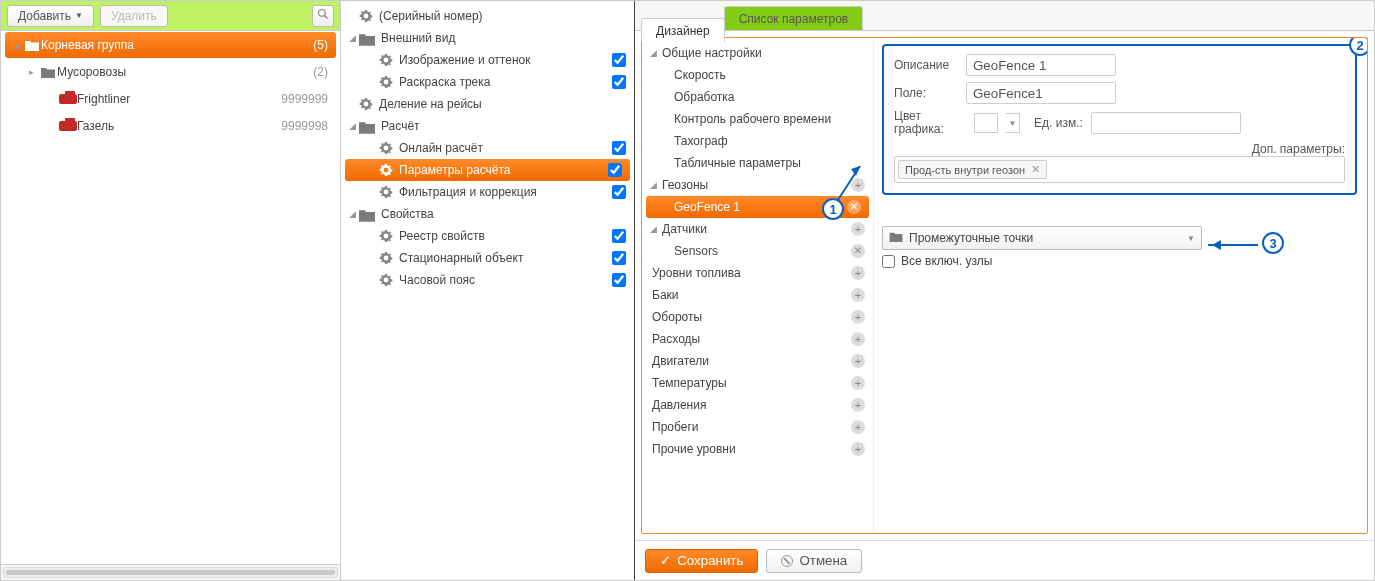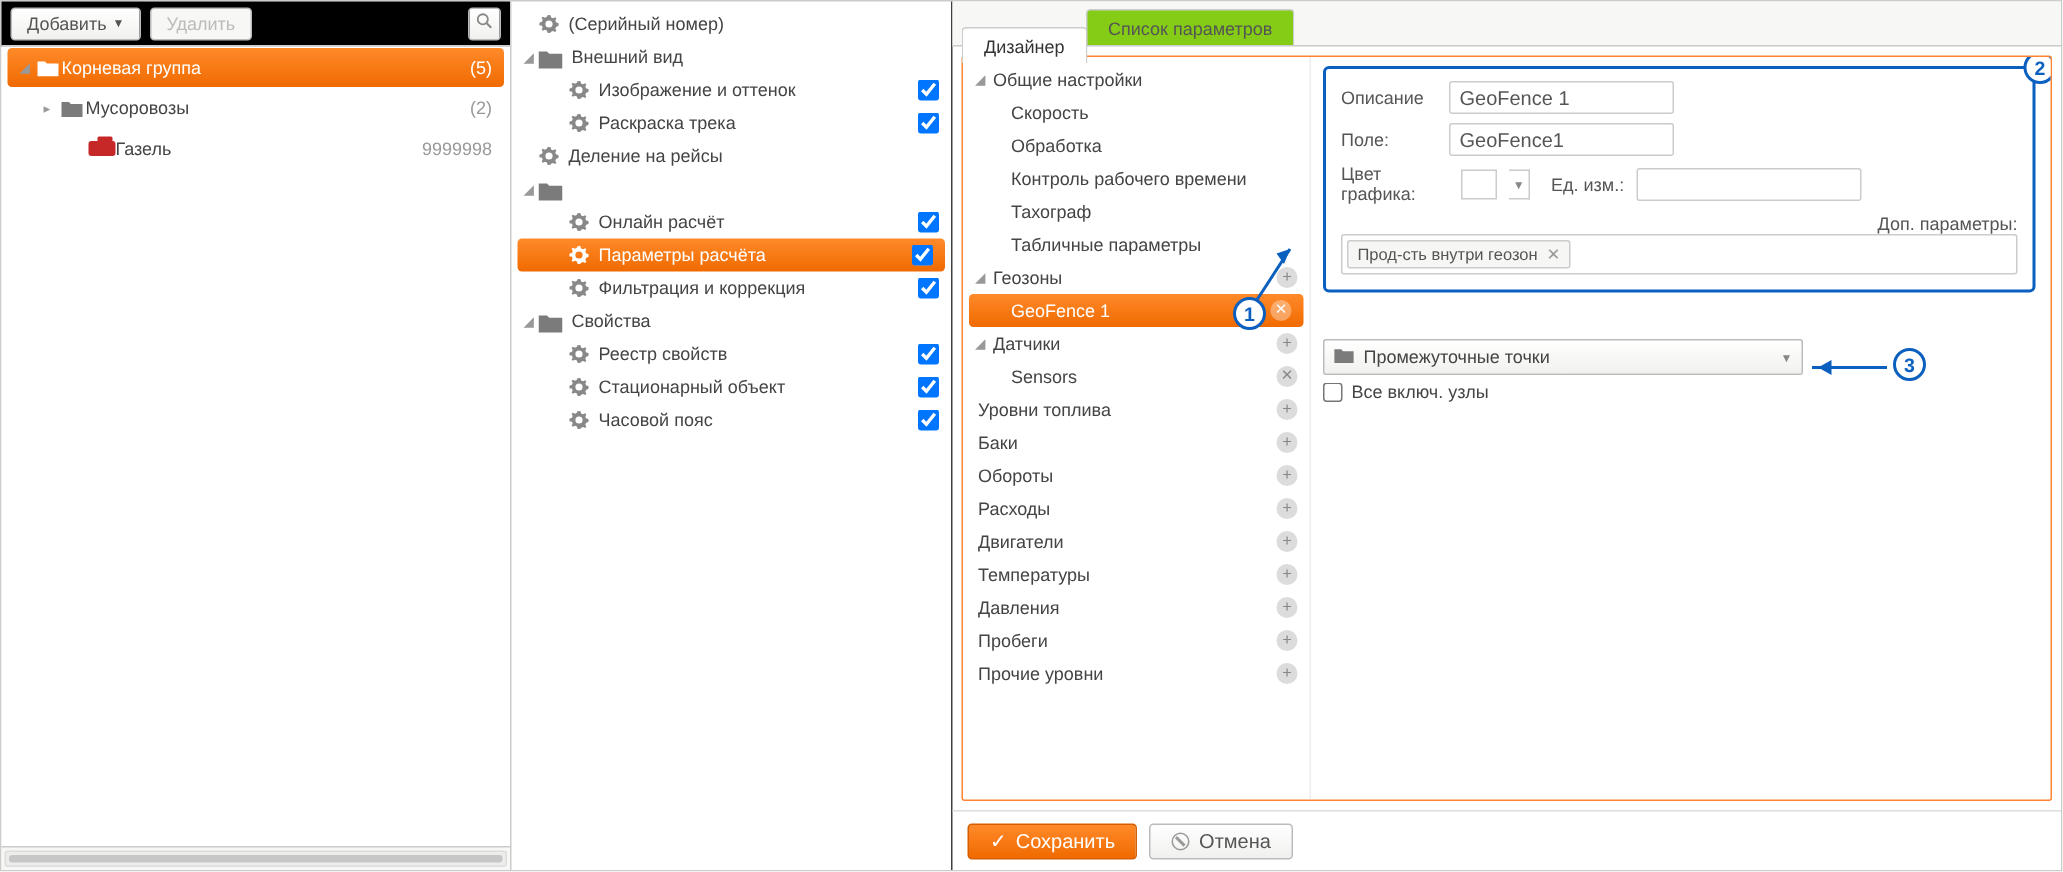--- a/index.html
+++ b/index.html
@@ -3,21 +3,21 @@
 <meta charset="utf-8">
 <style>
   * { box-sizing: border-box; }
   html, body { margin:0; padding:0; font-family: Arial, Helvetica, sans-serif; font-size:12px; color:#444; background:#fff; }
   body { width:1375px; height:581px; overflow:hidden; }
 
   .app { display:flex; width:1375px; height:581px; border:1px solid #ccc; }
 
   
   .col-left { width:340px; border-right:1px solid #ccc; display:flex; flex-direction:column; }
-  .toolbar { height:30px; background:#000000; border-bottom:1px solid #ccc; display:flex; align-items:center; padding:0 6px; gap:6px; }
+  .toolbar { height:30px; background:#bef264; border-bottom:1px solid #ccc; display:flex; align-items:center; padding:0 6px; gap:6px; }
   .btn { height:22px; padding:0 10px; background:linear-gradient(#fff,#f0f0ee); border:1px solid #bbb; border-radius:3px; font-size:12px; color:#555; display:inline-flex; align-items:center; gap:4px; cursor:pointer; }
   .btn .caret { font-size:8px; }
   .btn.disabled { color:#bbb; background:#f7f7f5; }
   .spacer { flex:1; }
   .icon-btn { width:22px; height:22px; border:1px solid #bbb; border-radius:3px; background:linear-gradient(#fff,#f0f0ee); display:inline-flex; align-items:center; justify-content:center; color:#999; font-size:12px; cursor:pointer; }
 
   .tree { flex:1; overflow:auto; background:#fff; }
   .tree-row { display:flex; align-items:center; height:26px; padding:0 8px; border-radius:3px; margin:1px 4px; }
   .tree-row .exp { width:10px; color:#999; font-size:9px; }
   .tree-row .icn { display:inline-flex; width:18px; justify-content:center; }
@@ -165,20 +165,28 @@
             </svg>
           </span>
         <span class="lbl">Мусоровозы</span>
         <span class="badge">(2)</span>
       </div>
       <div class="tree-row indent-2">
         <span class="exp"></span>
         <span class="icn">
             <span class="car-icon"></span>
           </span>
+        <span class="lbl">Frightliner</span>
+        <span class="num">9999999</span>
+      </div>
+      <div class="tree-row indent-2">
+        <span class="exp"></span>
+        <span class="icn">
+            <span class="car-icon"></span>
+          </span>
         <span class="lbl">Газель</span>
         <span class="num">9999998</span>
       </div>
     </div>
 
     <div class="left-bottom">
       <div class="scroll-track">
           <div class="scroll-thumb"></div>
         </div>
     </div>
@@ -219,20 +227,21 @@
         <span class="gear"><svg class="gear-s" viewBox="0 0 14 14">
               <use href="#gear-path"></use>
             </svg></span>
         <span class="text">Деление на рейсы</span>
       </div>
       <div class="mrow lvl0">
         <span class="exp">◢</span>
         <span class="mfold"><svg class="fold-s" viewBox="0 0 14 12">
               <use href="#folder-path"></use>
             </svg></span>
+        <span class="text">Расчёт</span>
       </div>
       <div class="mrow lvl2">
         <span class="gear"><svg class="gear-s" viewBox="0 0 14 14">
               <use href="#gear-path"></use>
             </svg></span>
         <span class="text">Онлайн расчёт</span>
         <input type="checkbox" checked="" class="chk" style="">
       </div>
       <div class="mrow lvl2 selected">
         <span class="gear"><svg viewBox="0 0 14 14" style="fill:#fff">

